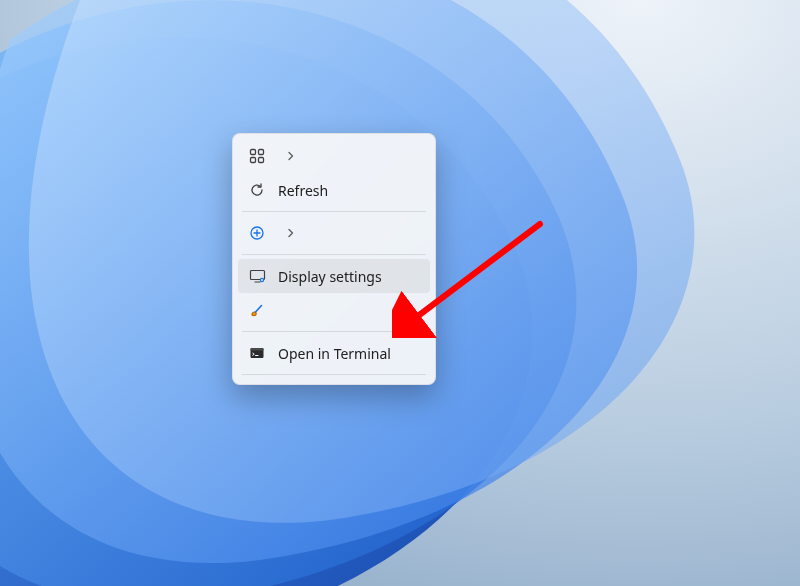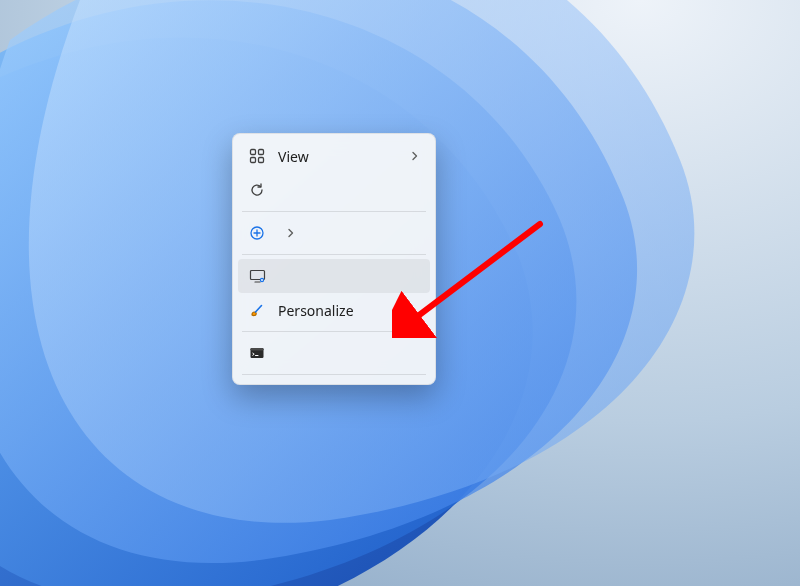--- a/index.html
+++ b/index.html
@@ -121,36 +121,36 @@
 
   <div class="menu-item">
     <span class="mi-icon">
       <svg width="16" height="16" viewBox="0 0 16 16" fill="none" stroke="currentColor" stroke-width="1.3">
         <rect x="1.5" y="1.5" width="5" height="5" rx="1.2"></rect>
         <rect x="9.5" y="1.5" width="5" height="5" rx="1.2"></rect>
         <rect x="1.5" y="9.5" width="5" height="5" rx="1.2"></rect>
         <rect x="9.5" y="9.5" width="5" height="5" rx="1.2"></rect>
       </svg>
     </span>
-    <span class="mi-label">View</span>
     <span class="mi-chevron">
       <svg width="10" height="10" viewBox="0 0 10 10" fill="none" stroke="currentColor" stroke-width="1.4" stroke-linecap="round" stroke-linejoin="round">
           <path d="M3 1.5 L6.5 5 L3 8.5"></path>
         </svg>
     </span>
   </div>
 
 
   <div class="menu-item">
     <span class="mi-icon">
       <svg width="16" height="16" viewBox="0 0 16 16" fill="none" stroke="currentColor" stroke-width="1.3" stroke-linecap="round" stroke-linejoin="round">
         <path d="M13 8 A5 5 0 1 1 11.5 4.5"></path>
         <path d="M12 2 V5 H9"></path>
       </svg>
     </span>
+    <span class="mi-label">Refresh</span>
   </div>
 
   <div class="separator"></div>
 
   <div class="menu-item">
     <span class="mi-icon">
       <svg width="16" height="16" viewBox="0 0 16 16" fill="none" stroke="#1a73e8" stroke-width="1.3" stroke-linecap="round">
         <circle cx="8" cy="8" r="6"></circle>
         <path d="M8 5 V11"></path>
           <path d="M5 8 H11"></path>
@@ -167,43 +167,44 @@
 
   <div class="menu-item highlight">
     <span class="mi-icon">
       <svg width="17" height="16" viewBox="0 0 17 16" fill="none" stroke="currentColor" stroke-width="1.2" stroke-linejoin="round">
         <rect x="1.5" y="2.5" width="14" height="9" rx="1"></rect>
         <path d="M6 14 H11" stroke-linecap="round"></path>
         <circle cx="13" cy="12" r="2.2" fill="#1a73e8" stroke="none"></circle>
         <circle cx="13" cy="12" r="0.9" fill="#fff" stroke="none"></circle>
       </svg>
     </span>
+    <span class="mi-label">Display settings</span>
   </div>
 
   <div class="menu-item">
     <span class="mi-icon">
       <svg width="16" height="16" viewBox="0 0 16 16" fill="none" stroke="currentColor" stroke-width="1.2" stroke-linecap="round" stroke-linejoin="round">
         <path d="M3 13 C3 11, 4 10, 5.5 10 C7 10, 7.5 11, 7 12.5 C6.7 13.5, 4.5 14, 3 13 Z" fill="#ff9800" stroke="#b36b00"></path>
         <path d="M6.5 10 L12.5 3.5" stroke="#1a73e8" stroke-width="1.6"></path>
       </svg>
     </span>
-    <span class="mi-label">Personalize</span>
   </div>
 
   <div class="separator"></div>
 
   <div class="menu-item">
     <span class="mi-icon">
       <svg width="16" height="16" viewBox="0 0 16 16">
         <rect x="1.5" y="3" width="13" height="10" rx="1.2" fill="#2b2b2b"></rect>
         <rect x="1.5" y="3" width="13" height="2.4" rx="1.2" fill="#4a4a4a"></rect>
         <path d="M3.8 8.2 L5.2 9.2 L3.8 10.2" stroke="#fff" stroke-width="1" fill="none" stroke-linecap="round" stroke-linejoin="round"></path>
         <path d="M6.5 10.5 H9" stroke="#fff" stroke-width="1" stroke-linecap="round"></path>
       </svg>
     </span>
+    <span class="mi-label">Open in Terminal</span>
   </div>
 
   <div class="separator"></div>
 
 
 </div>
 
 <svg class="arrow" style="left:392px; top:216px;" width="160" height="122" viewBox="0 0 160 122">
   <defs>
     <marker id="arrowhead" markerWidth="10" markerHeight="10" refX="2" refY="5" orient="auto">

